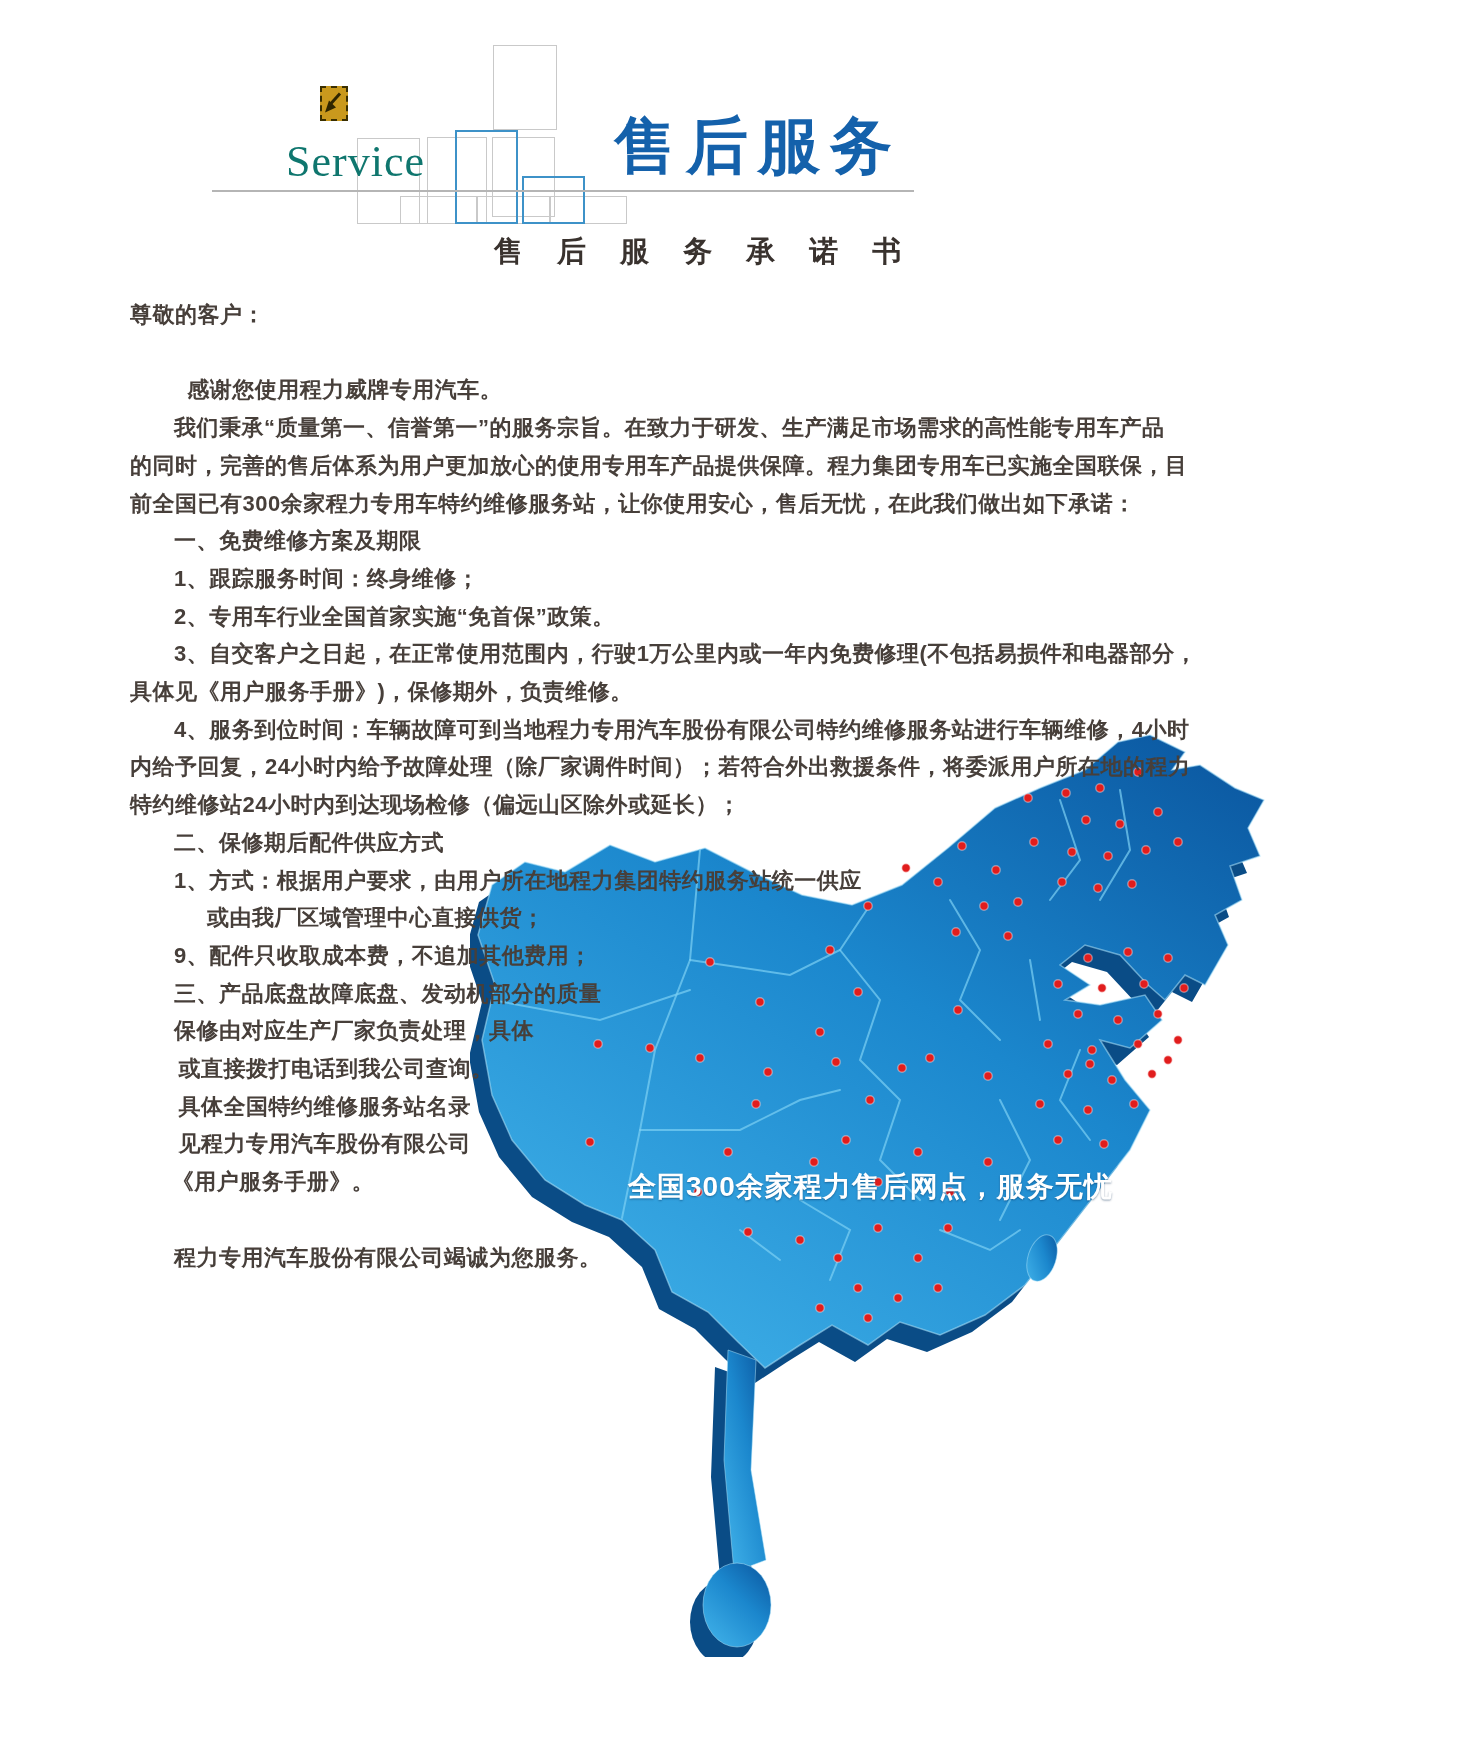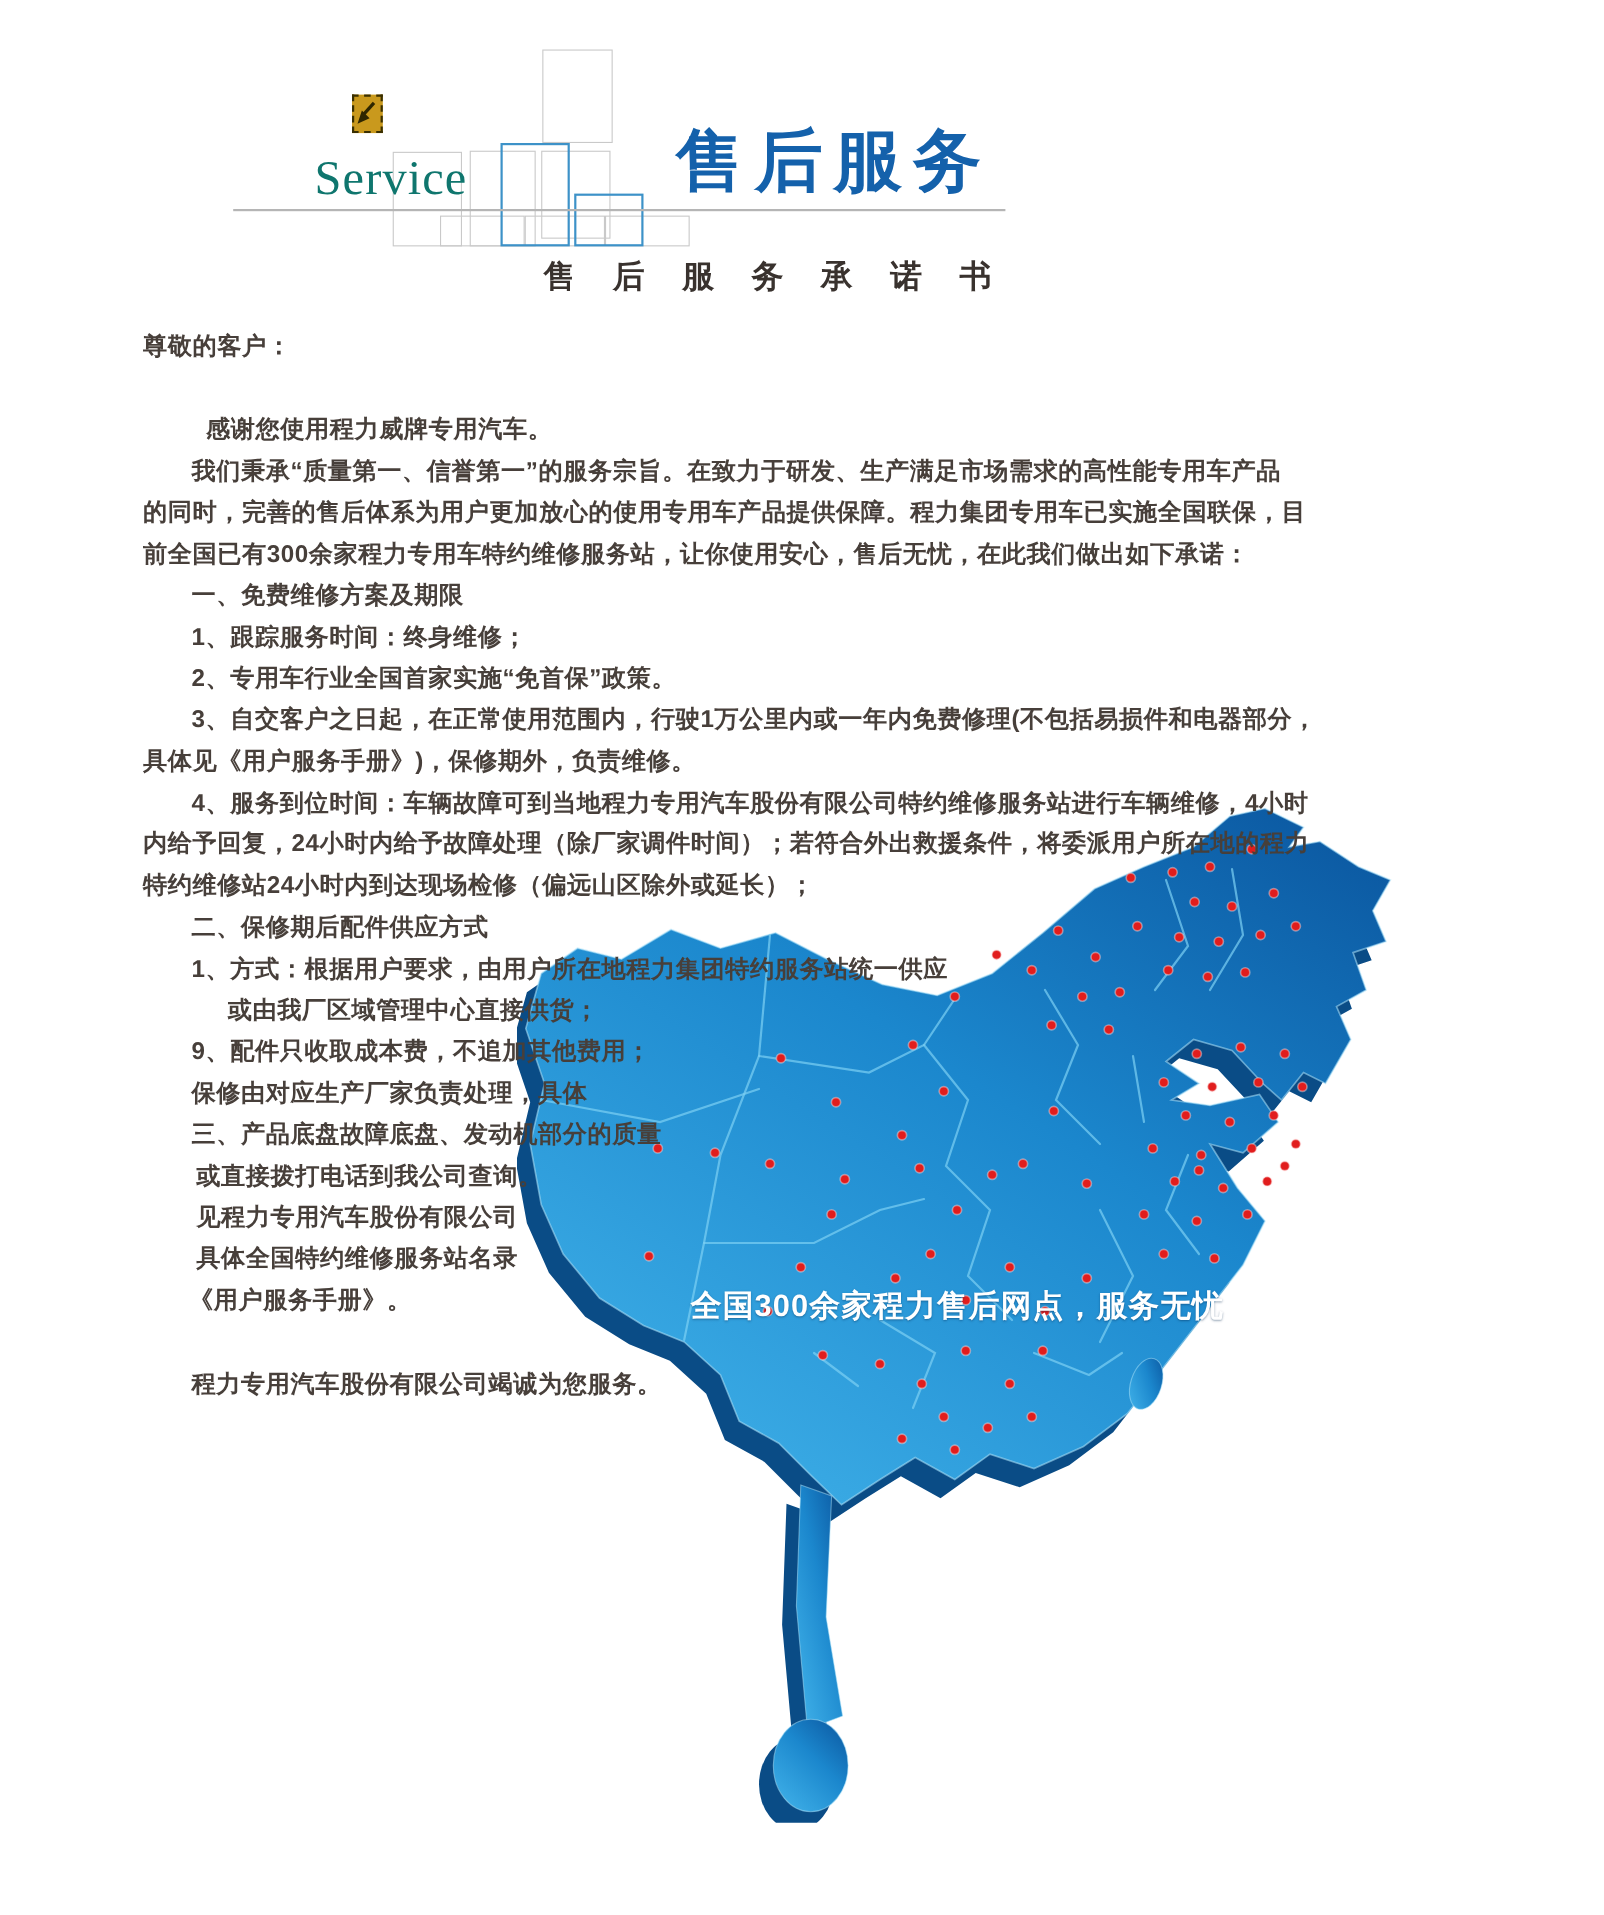--- a/index.html
+++ b/index.html
@@ -67,25 +67,25 @@
     <div class="bline" style="text-indent: 44px;">2、专用车行业全国首家实施“免首保”政策。</div>
     <div class="bline" style="text-indent: 44px;">3、自交客户之日起，在正常使用范围内，行驶1万公里内或一年内免费修理(不包括易损件和电器部分，</div>
     <div class="bline" style="text-indent: 0px;">具体见《用户服务手册》)，保修期外，负责维修。</div>
     <div class="bline" style="text-indent: 44px;">4、服务到位时间：车辆故障可到当地程力专用汽车股份有限公司特约维修服务站进行车辆维修，4小时</div>
     <div class="bline" style="text-indent: 0px;">内给予回复，24小时内给予故障处理（除厂家调件时间）；若符合外出救援条件，将委派用户所在地的程力</div>
     <div class="bline" style="text-indent: 0px;">特约维修站24小时内到达现场检修（偏远山区除外或延长）；</div>
     <div class="bline" style="text-indent: 44px;">二、保修期后配件供应方式</div>
     <div class="bline" style="text-indent: 44px;">1、方式：根据用户要求，由用户所在地程力集团特约服务站统一供应</div>
     <div class="bline" style="text-indent: 77px;">或由我厂区域管理中心直接供货；</div>
     <div class="bline" style="text-indent: 44px;">9、配件只收取成本费，不追加其他费用；</div>
+    <div class="bline" style="text-indent: 44px;">三、产品底盘故障底盘、发动机部分的质量</div>
     <div class="bline" style="text-indent: 44px;">保修由对应生产厂家负责处理，具体</div>
-    <div class="bline" style="text-indent: 44px;">三、产品底盘故障底盘、发动机部分的质量</div>
     <div class="bline" style="text-indent: 48.4px;">或直接拨打电话到我公司查询。</div>
+    <div class="bline" style="text-indent: 48.4px;">具体全国特约维修服务站名录</div>
     <div class="bline" style="text-indent: 48.4px;">见程力专用汽车股份有限公司</div>
-    <div class="bline" style="text-indent: 48.4px;">具体全国特约维修服务站名录</div>
     <div class="bline" style="text-indent: 41.8px;">《用户服务手册》。</div>
     <div class="bline" style="text-indent: 0px;">&nbsp;</div>
     <div class="bline" style="text-indent: 44px;">程力专用汽车股份有限公司竭诚为您服务。</div>
   </div>
 
 <svg class="china-map" viewBox="470 722 800 935" preserveAspectRatio="none">
   <defs>
     <linearGradient id="mapGrad" x1="95%" y1="0%" x2="15%" y2="100%">
       <stop offset="0%" stop-color="#0b57a0"></stop>
       <stop offset="45%" stop-color="#1b87cd"></stop>

